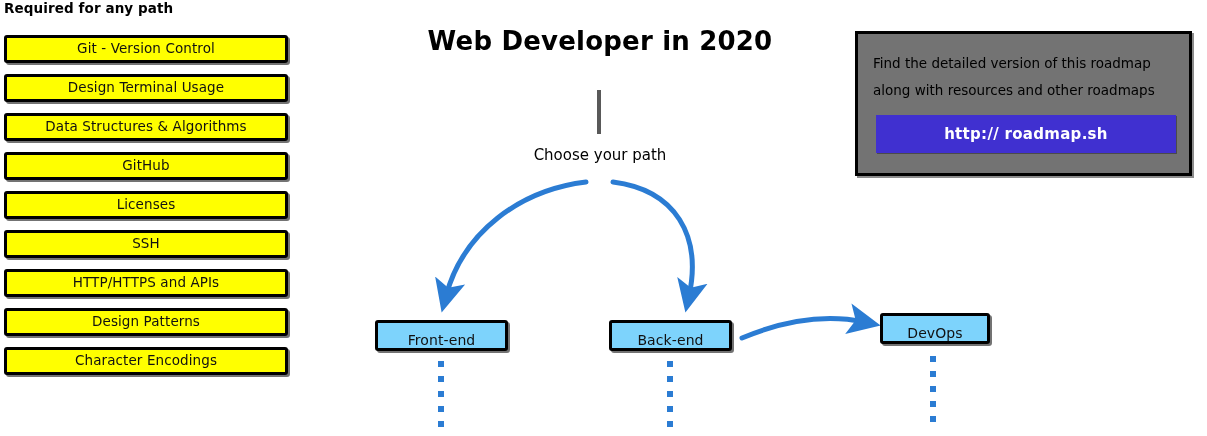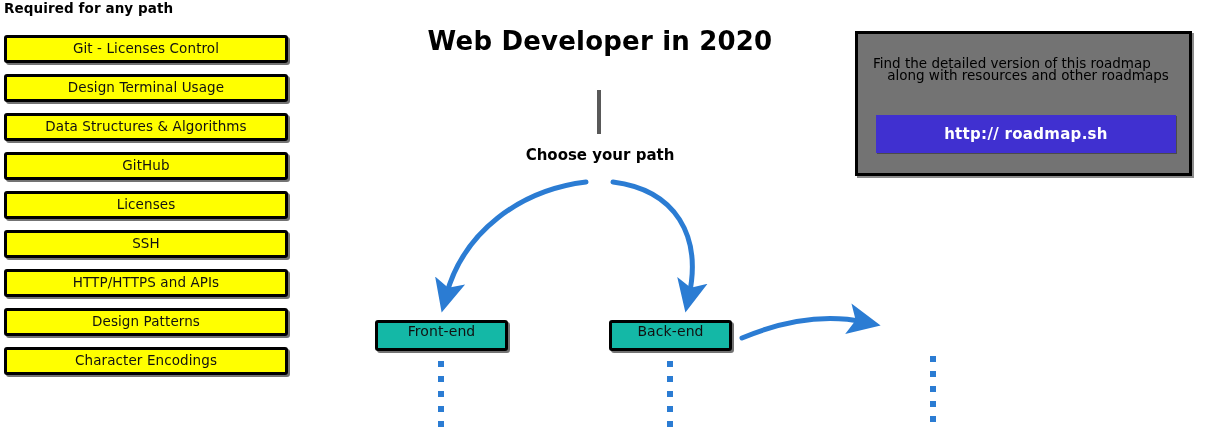--- a/index.html
+++ b/index.html
@@ -86,35 +86,35 @@
     height: 44px;
     background: #595959;
   }
   #choose-path-label {
     position: absolute;
     left: 470px;
     top: 146px;
     width: 260px;
     text-align: center;
     font-size: 15px;
-    font-weight: bold;
+    font-weight: normal;
     color: #000000;
     white-space: nowrap;
   }
 
   
   .branch-box {
     position: absolute;
     box-sizing: border-box;
     height: 31px;
-    background: #14b8a6;
+    background: #7dd3fc;
     border: 3px solid #000000;
     border-radius: 3px;
     display: flex;
-    align-items: flex-start;
+    align-items: flex-end;
     justify-content: center;
     box-shadow: 2px 2px 0 rgba(0,0,0,0.55);
   }
   .branch-box-label {
     font-size: 14px;
     color: #111111;
     white-space: nowrap;
     letter-spacing: 0.1px;
   }
   #branch-frontend { left: 375px; top: 320px; width: 133px; }
@@ -160,21 +160,21 @@
   }
   .info-line {
     position: absolute;
     left: 15px;
     width: 310px;
     font-size: 13.5px;
     color: #000000;
     white-space: nowrap;
   }
   #info-line-1 { top: 21px; }
-  #info-line-2 { top: 33px; text-align: center; }
+  #info-line-2 { top: 48px; }
   #info-link-button {
     position: absolute;
     left: 18px;
     top: 81px;
     width: 300px;
     height: 38px;
     background: #4030d0;
     display: flex;
     align-items: center;
     justify-content: center;
@@ -191,21 +191,21 @@
 </head>
 <body>
 
 <div id="canvas">
 
   <div id="sidebar">
     <div id="sidebar-heading">Required for any path</div>
     <div id="sidebar-list">
 
     <div class="req-box">
-          <span class="req-box-label">Git - Licenses Control</span>
+          <span class="req-box-label">Git - Version Control</span>
         </div>
         <div class="req-box">
           <span class="req-box-label">Design Terminal Usage</span>
         </div>
         <div class="req-box">
           <span class="req-box-label">Data Structures &amp; Algorithms</span>
         </div>
         <div class="req-box">
           <span class="req-box-label">GitHub</span>
         </div>
@@ -254,20 +254,23 @@
   </svg>
 
   <div class="branch-box" id="branch-frontend">
     <span class="branch-box-label">Front-end</span>
   </div>
 
   <div class="branch-box" id="branch-backend">
     <span class="branch-box-label">Back-end</span>
   </div>
 
+  <div class="branch-box" id="branch-devops">
+    <span class="branch-box-label">DevOps</span>
+  </div>
 
   <div class="dotted-trail" id="trail-frontend">
       <div class="dot"></div>
       <div class="dot"></div>
       <div class="dot"></div>
       <div class="dot"></div>
       <div class="dot"></div>
     </div>
   <div class="dotted-trail" id="trail-backend">
       <div class="dot"></div>

